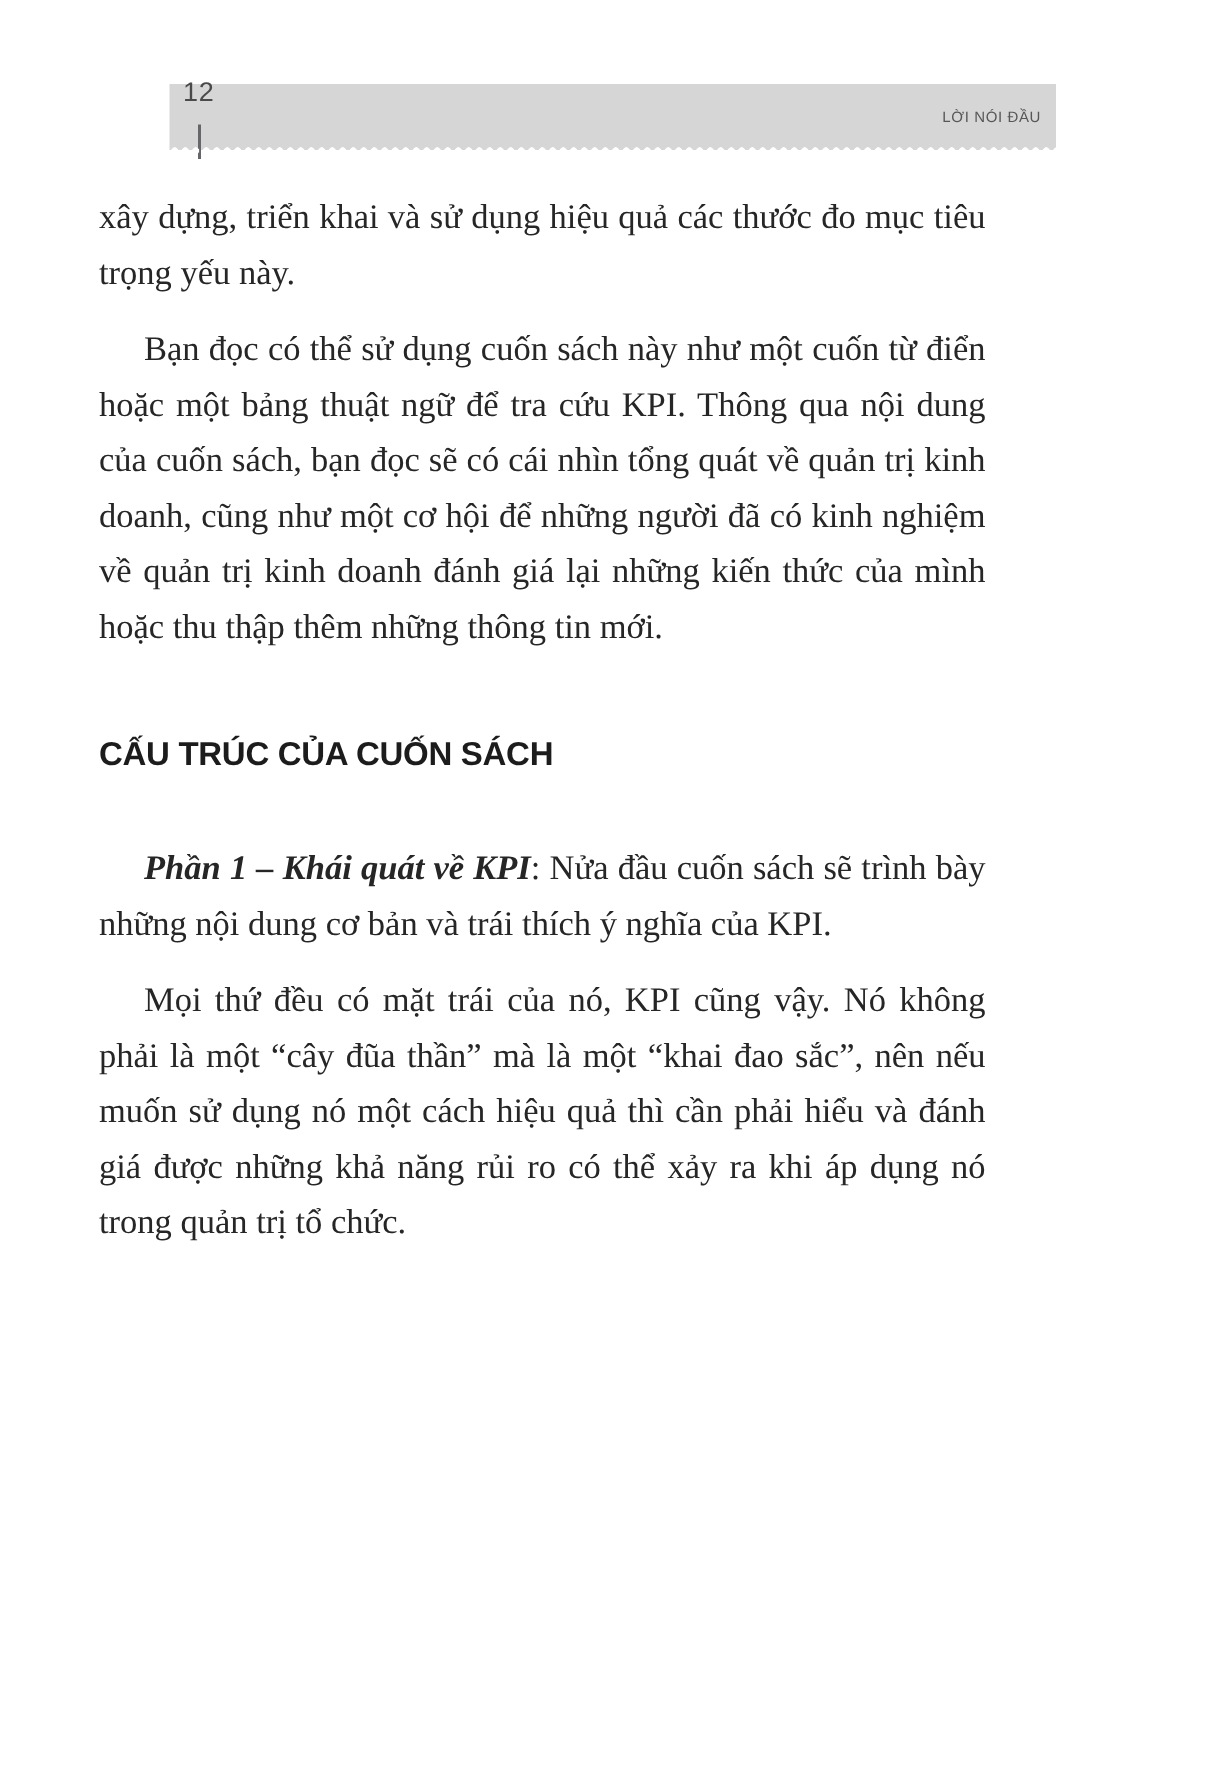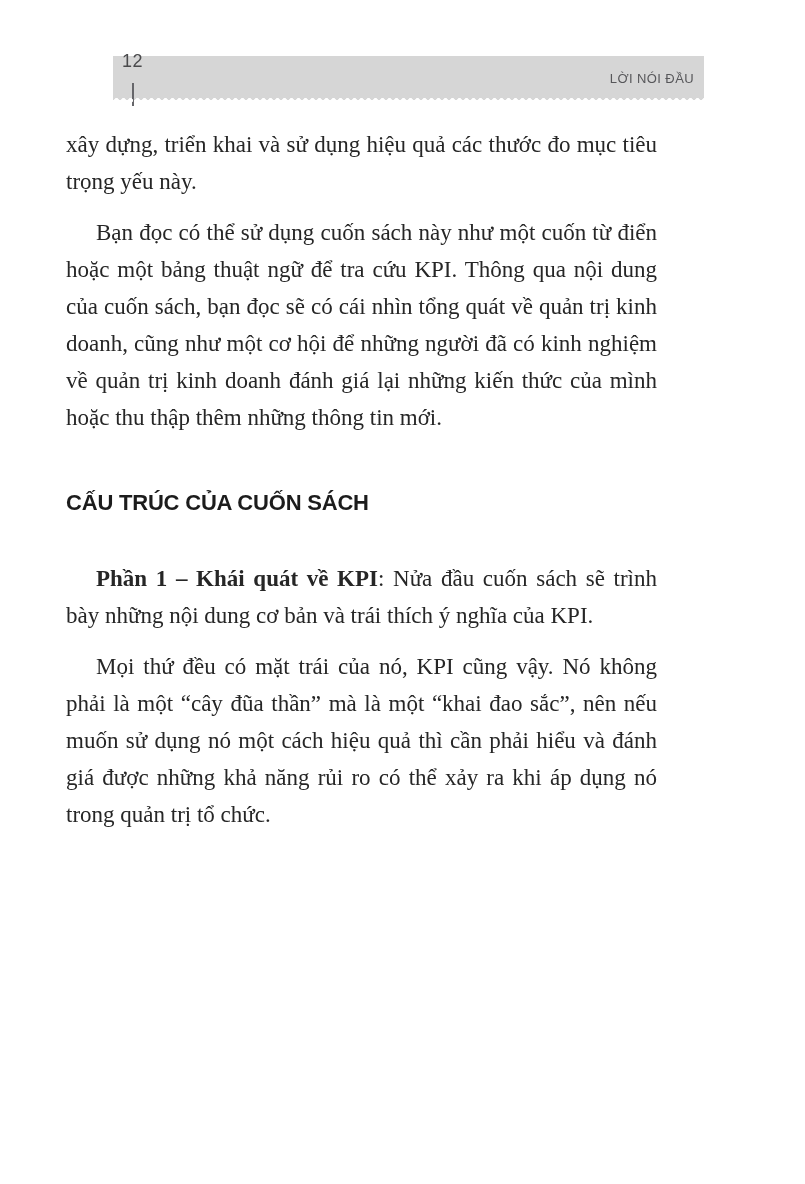--- a/index.html
+++ b/index.html
@@ -16,21 +16,21 @@
     width:591px;height:44px;
     background:#d6d6d6;
     box-sizing:border-box;
     display:flex;align-items:center;justify-content:space-between;
     padding:0 10px 0 9px;
     font-family:"Liberation Sans",sans-serif;
   }
   .header-left{display:flex;align-items:center;gap:11px;flex-direction:column;}
   .page-number{font-size:18px;color:#4a4a4c;letter-spacing:.5px;}
   .vbar{display:inline-block;width:2px;height:23px;background:#66666a;}
-  .running-title{font-size:13px;color:#57575a;letter-spacing:.4px;}
+  .running-title{font-size:10px;color:#57575a;letter-spacing:.4px;}
   
   .running-header::after{
     content:"";
     position:absolute;left:0;right:0;bottom:-2.5px;height:5px;
     background-image:radial-gradient(circle at 3.5px 2.5px,#ffffff 2.2px,rgba(255,255,255,0) 2.4px);
     background-size:7px 5px;
     background-repeat:repeat-x;
   }
   
   .content{
@@ -47,21 +47,21 @@
   .section-heading{
     margin:52px 0 42px 0;
     font-family:"Liberation Sans",sans-serif;
     font-weight:bold;
     font-size:22px;
     line-height:30px;
     letter-spacing:-0.2px;
     color:#1c1c1c;
     text-align:left;
   }
-  .lead-bold-italic{font-weight:bold;}
+  .lead-bold-italic{font-weight:bold;font-style:italic;}
 </style>
 </head>
 <body>
 
 <div class="page">
 
   <div class="running-header">
     <div class="header-left">
       <span class="page-number">12</span>
       <span class="vbar"></span>

